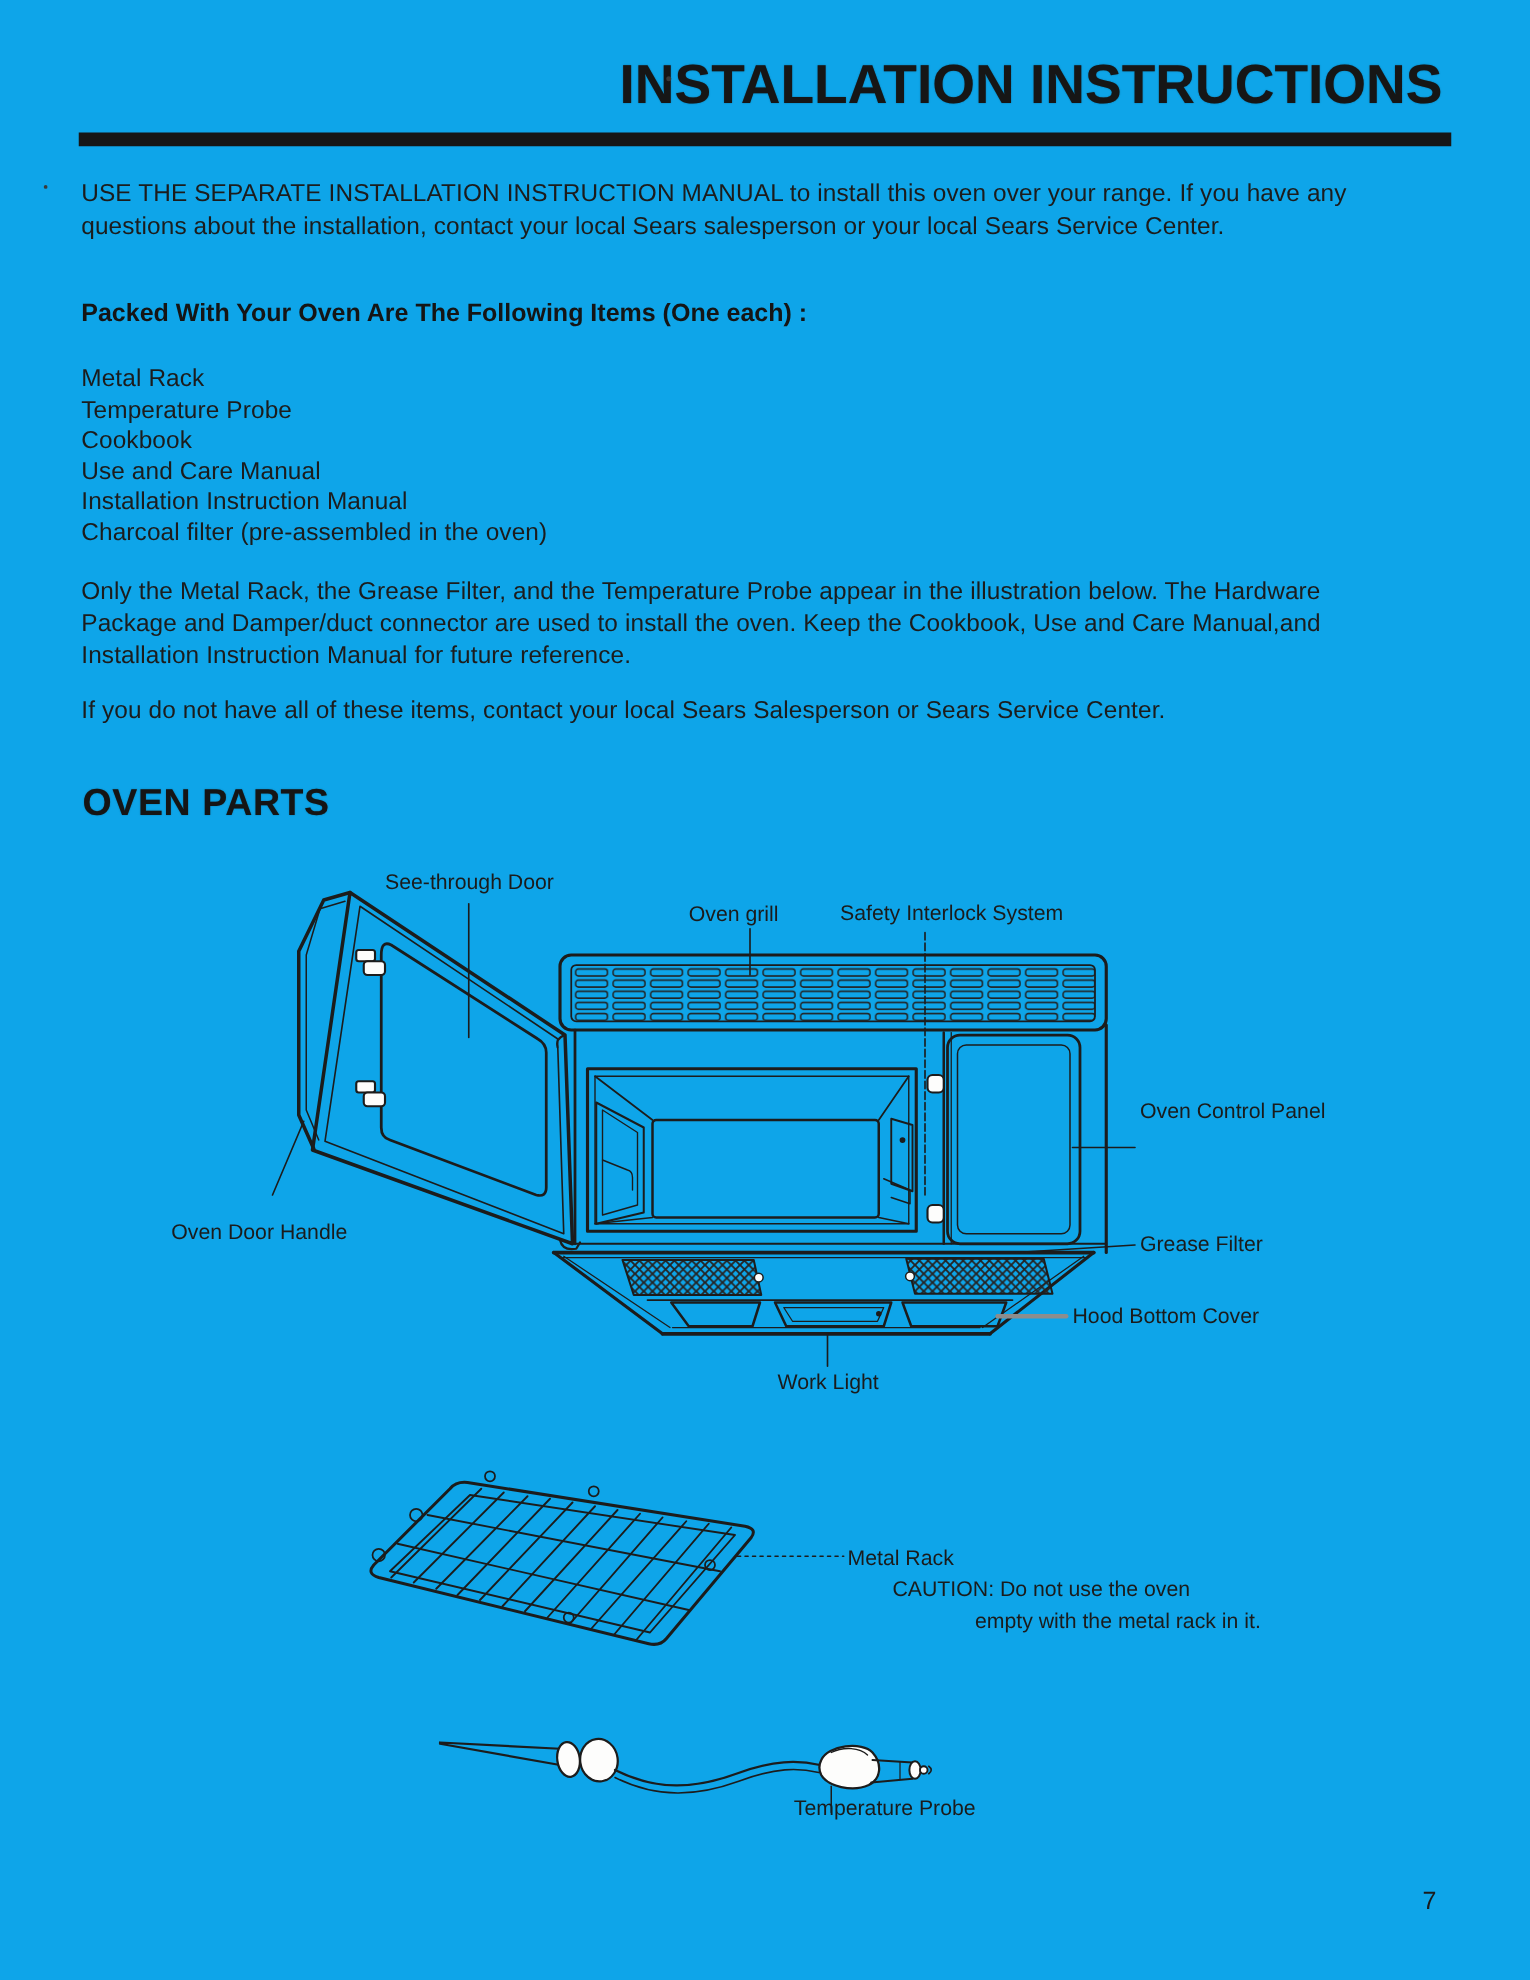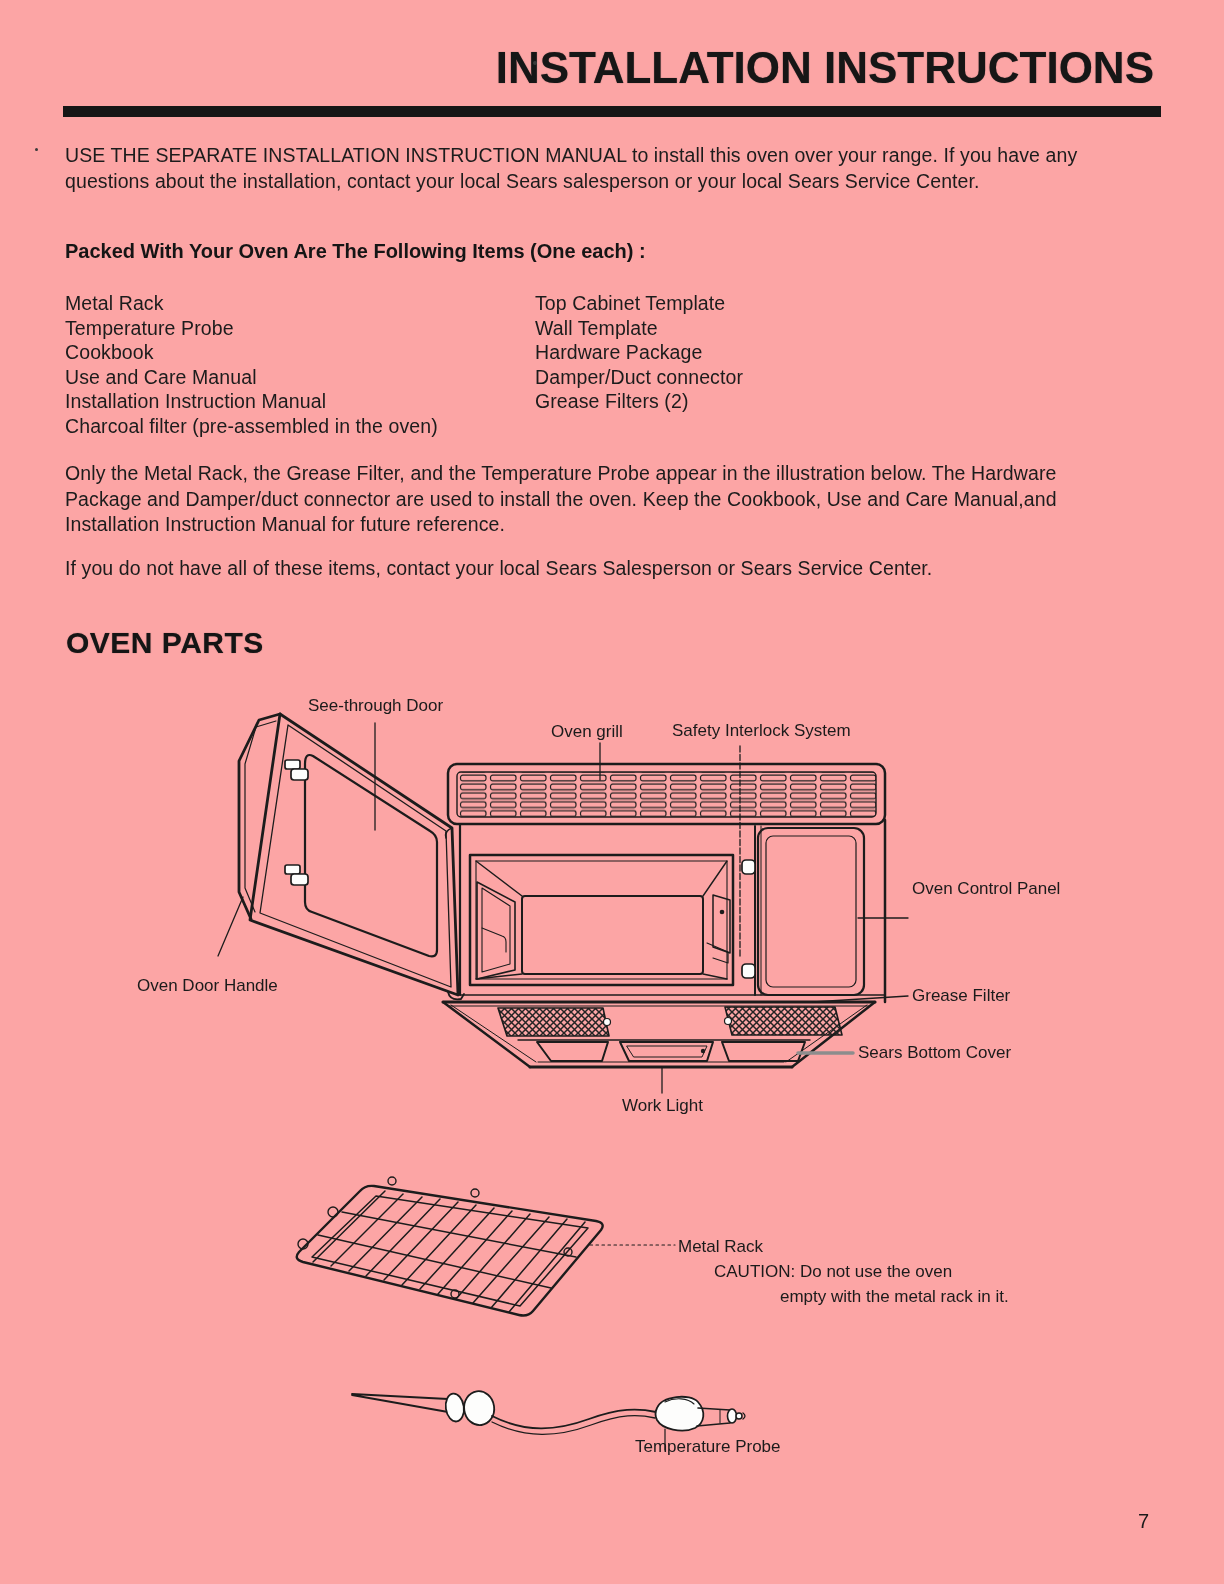--- a/index.html
+++ b/index.html
@@ -1,20 +1,20 @@
 <!DOCTYPE html>
 <html><head>
 <meta charset="utf-8">
 <style>
   html,body{margin:0;padding:0;background:#e8e8e6;}
   #page{
     position:relative;
     width:1224px;height:1584px;
     margin:0 auto;
-    background:#fca5a5;
+    background:#0ea5e9;
     font-family:"Liberation Sans","DejaVu Sans",sans-serif;
     color:#1b1b1b;
     overflow:hidden;
   }
   .abs{position:absolute;}
   .doc-title{
     font-size:44px;font-weight:bold;letter-spacing:0px;
     line-height:44px;white-space:nowrap;color:#161616;
     text-shadow:0 0 1px rgba(20,20,20,.55);
   }
@@ -51,25 +51,20 @@
   <div class="abs body-text" style="left:65px;top:143px;width:1130px;">USE THE SEPARATE INSTALLATION INSTRUCTION MANUAL to install this oven over your range. If you have any
 questions about the installation, contact your local Sears salesperson or your local Sears Service Center.</div>
 
   <div class="abs section-heading-sm" style="left:65px;top:240px;">Packed With Your Oven Are The Following Items (One each) :</div>
   <div class="abs list-col" style="left:65px;top:291px;">Metal Rack
 Temperature Probe
 Cookbook
 Use and Care Manual
 Installation Instruction Manual
 Charcoal filter (pre-assembled in the oven)</div>
-  <div class="abs list-col" style="left:535px;top:291px;">Top Cabinet Template
-Wall Template
-Hardware Package
-Damper/Duct connector
-Grease Filters (2)</div>
 
   <div class="abs body-text" style="left:65px;top:461px;width:1130px;">Only the Metal Rack, the Grease Filter, and the Temperature Probe appear in the illustration below. The Hardware
 Package and Damper/duct connector are used to install the oven. Keep  the Cookbook, Use and Care Manual,and
 Installation Instruction Manual for future reference.</div>
   <div class="abs body-text" style="left:65px;top:556px;width:1130px;">If you do not have all of these items, contact your local Sears Salesperson or Sears Service Center.</div>
 
   <div class="abs section-heading-lg" style="left:66px;top:626px;">OVEN PARTS</div>
 
   <svg style="left:130px;top:690px;" width="1000" height="440" viewBox="0 0 1000 440">
     <defs>
@@ -183,21 +178,21 @@
       </g>
     </g>
   </svg>
 
   <div class="abs fig-label" style="left:308px;top:696px;">See-through Door</div>
   <div class="abs fig-label" style="left:551px;top:722px;">Oven grill</div>
   <div class="abs fig-label" style="left:672px;top:721px;">Safety Interlock System</div>
   <div class="abs fig-label" style="left:912px;top:879px;">Oven Control Panel</div>
   <div class="abs fig-label" style="left:137px;top:976px;">Oven Door Handle</div>
   <div class="abs fig-label" style="left:912px;top:986px;">Grease Filter</div>
-  <div class="abs fig-label" style="left:858px;top:1043px;">Sears Bottom Cover</div>
+  <div class="abs fig-label" style="left:858px;top:1043px;">Hood Bottom Cover</div>
   <div class="abs fig-label" style="left:622px;top:1096px;">Work Light</div>
 
   <svg style="left:270px;top:1160px;" width="420" height="200" viewBox="0 0 420 200">
     <g stroke="#1c1c1c" fill="none" stroke-linecap="round" stroke-linejoin="round">
       <path d="M104,26 L326,61 Q336,63 331,70 L263,151 Q258,157 249,155 L33,102 Q23,99 29,92 L90,31 Q95,25 104,26 Z" stroke-width="2.4"></path>
       <path d="M106,36 L318,68 L250,146 L42,97 Z" stroke-width="1.5"></path>
       <g stroke-width="1.5">
         <path d="M115,31 L43,102"></path>
           <path d="M133,34 L61,106"></path>
           <path d="M152,37 L79,111"></path>

